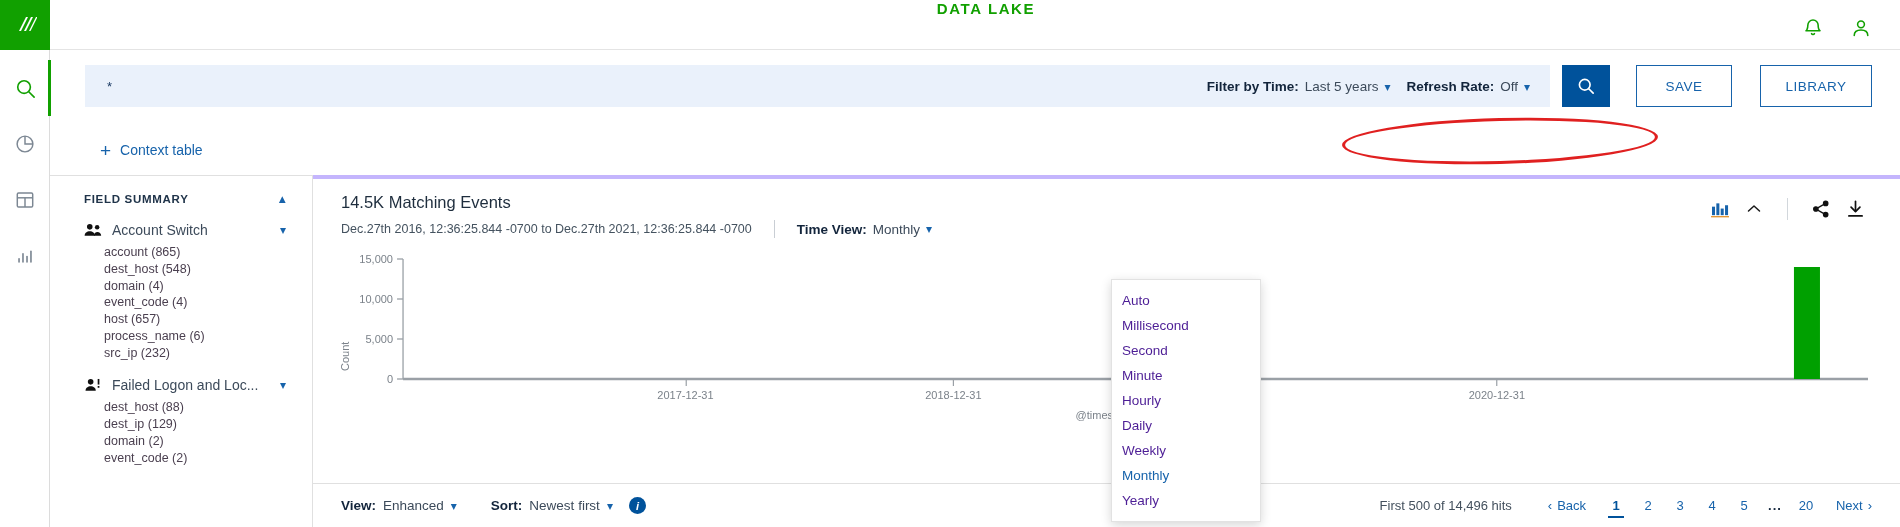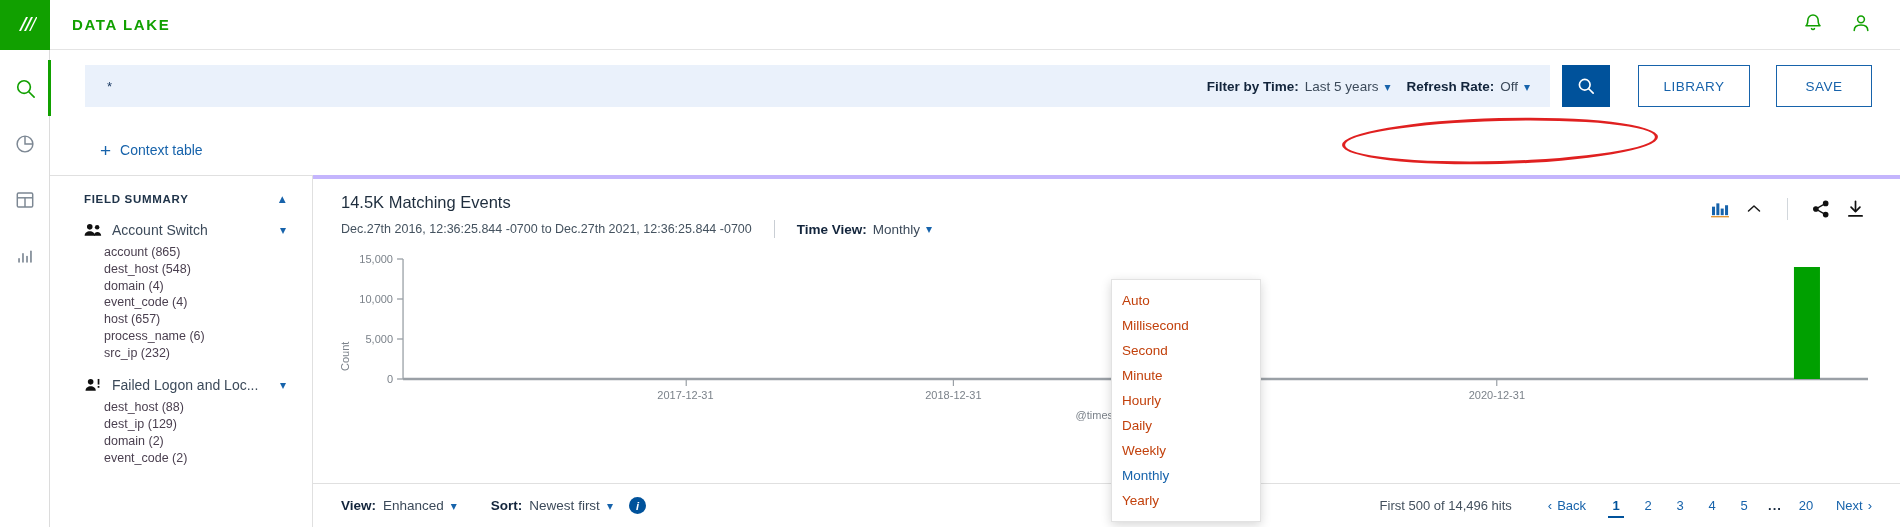--- a/index.html
+++ b/index.html
@@ -28,21 +28,21 @@
   }
   .rail-item.active::before {
     content: ""; position: absolute; left: 48px; top: 0;
     width: 3px; height: 56px; background: #11a000;
   }
 
   
   .topbar {
     position: absolute; left: 50px; top: 0; right: 0; height: 50px;
     background: #fff; border-bottom: 1px solid #e4e4e4;
-    display: flex; align-items: center;
+    display: flex; align-items: center; flex-direction: column;
   }
   .brand {
     margin-left: 22px; color: #11a000; font-size: 15px;
     font-weight: bold; letter-spacing: 1.6px;
   }
   .topbar-right {
     margin-left: auto; display: flex; align-items: center; gap: 26px; margin-right: 28px;
   }
 
   
@@ -128,21 +128,21 @@
   .ticon { width: 34px; height: 28px; display: flex; align-items: center; justify-content: center; cursor: pointer; }
   .tdiv { width: 1px; height: 22px; background: #d2d7dc; margin: 0 16px; }
 
   
   .chart { position: absolute; left: 28px; right: 28px; top: 72px; height: 170px; }
   .menu {
     position: absolute; left: 798px; top: 100px; width: 150px;
     background: #fff; border: 1px solid #e2e2e2; box-shadow: 0 3px 10px rgba(0,0,0,.16);
     padding: 8px 0; z-index: 30;
   }
-  .mitem { padding: 5px 0 5px 10px; font-size: 13.5px; color: #c2410c; cursor: pointer; }
+  .mitem { padding: 5px 0 5px 10px; font-size: 13.5px; color: #4c1d95; cursor: pointer; }
   .mitem.sel { color: #1763ab; }
 
   
   .btoolbar {
     position: absolute; left: 0; right: 0; bottom: 0; height: 44px;
     border-top: 1px solid #e0e0e0; display: flex; align-items: center;
   }
   .bleft { display: flex; align-items: center; gap: 0; margin-left: 28px; font-size: 13.5px; }
   .bctl { display: flex; align-items: center; gap: 7px; cursor: pointer; }
   .bctl b { color: #12243b; }
@@ -241,22 +241,22 @@
           <span class="val">Off</span>
           <span class="chev">▾</span>
         </div>
       </div>
       <div class="searchbtn">
         <svg width="20" height="20" viewBox="0 0 24 24" fill="none" stroke="#fff" stroke-width="2">
           <circle cx="10.5" cy="10.5" r="6.4"></circle>
             <line x1="15.3" y1="15.3" x2="20.6" y2="20.6" stroke-linecap="round"></line>
         </svg>
       </div>
+      <div class="obtn save">SAVE</div>
       <div class="obtn library">LIBRARY</div>
-      <div class="obtn save">SAVE</div>
     </div>
     <div class="redoval"></div>
   </div>
 
   <div class="ctxrow">
     <div class="ctxlink">
       <span class="ctxplus">+</span>
       <span>Context table</span>
     </div>
   </div>

